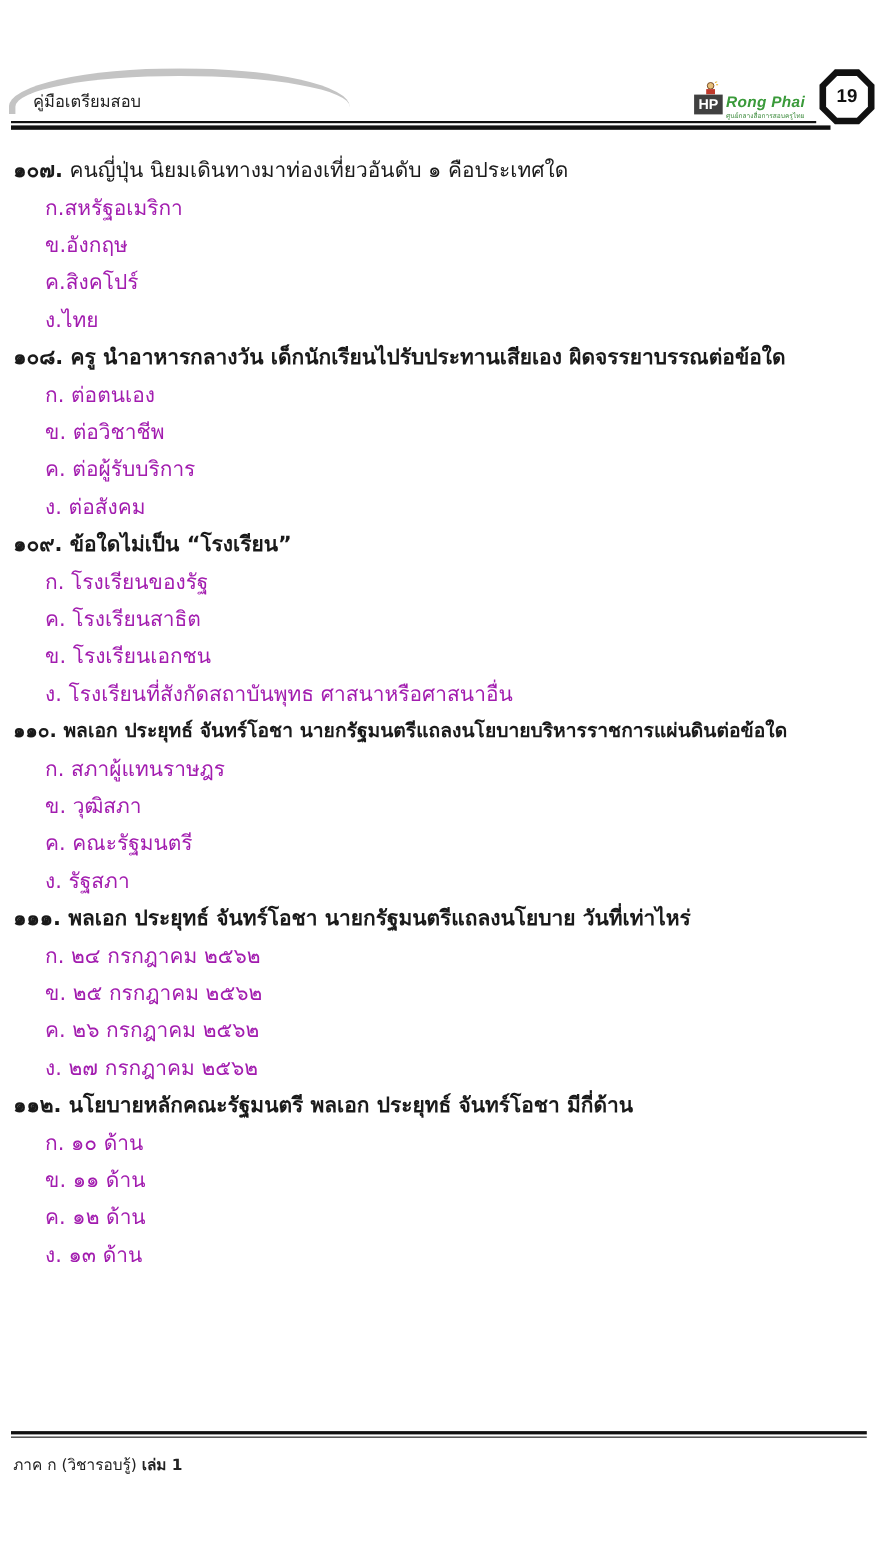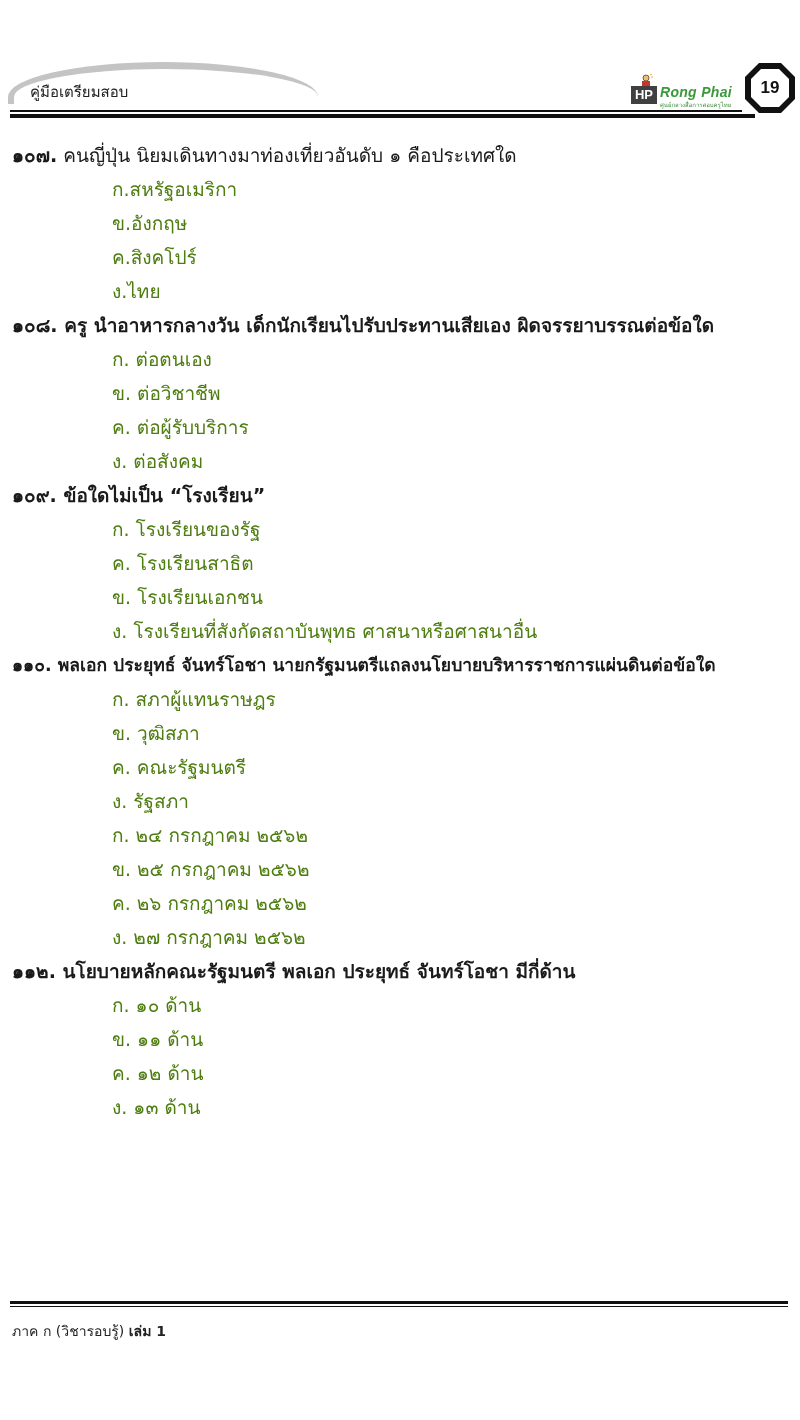--- a/index.html
+++ b/index.html
@@ -29,21 +29,21 @@
   .page-num { position: absolute; left: 744px; top: 62px; width: 52px; height: 52px; line-height: 52px;
               text-align: center; font-size: 17px; font-weight: bold; color: #111;
               font-family: "Liberation Sans", sans-serif; }
 
   
   .content { position: absolute; left: 0; top: 138px; width: 800px; }
   .q { font-size: 19px; line-height: 34px; height: 34px; white-space: nowrap; }
   .q-stem { padding-left: 12px; font-weight: normal; }
   .q-stem.bold { font-weight: bold; }
   .q-num { font-weight: bold; }
-  .q-opt { padding-left: 112px; color: #4d7c0f; }
+  .q-opt { padding-left: 41px; color: #a21caf; }
 
   
   .footer-text { position: absolute; left: 12px; top: 1320px; font-size: 14px; color: #222; text-align: center; }
   .footer-text b { font-weight: bold; }
 </style>
 </head>
 <body>
 
 <div class="header-swoosh"></div>
 <div class="header-title">คู่มือเตรียมสอบ</div>
@@ -98,20 +98,21 @@
 
   <div>
     <div class="q q-stem bold" style="font-size:17.5px;"><span class="q-num">๑๑๐.</span> <span>พลเอก ประยุทธ์ จันทร์โอชา นายกรัฐมนตรีแถลงนโยบายบริหารราชการแผ่นดินต่อข้อใด</span></div>
     <div class="q q-opt">ก. สภาผู้แทนราษฎร</div>
     <div class="q q-opt">ข. วุฒิสภา</div>
     <div class="q q-opt">ค. คณะรัฐมนตรี</div>
     <div class="q q-opt">ง. รัฐสภา</div>
   </div>
 
   <div>
+    <div class="q q-stem bold"><span class="q-num">๑๑๑.</span> <span>พลเอก ประยุทธ์ จันทร์โอชา นายกรัฐมนตรีแถลงนโยบาย วันที่เท่าไหร่</span></div>
     <div class="q q-opt">ก. ๒๔ กรกฎาคม ๒๕๖๒</div>
     <div class="q q-opt">ข. ๒๕ กรกฎาคม ๒๕๖๒</div>
     <div class="q q-opt">ค. ๒๖ กรกฎาคม ๒๕๖๒</div>
     <div class="q q-opt">ง. ๒๗ กรกฎาคม ๒๕๖๒</div>
   </div>
 
   <div>
     <div class="q q-stem bold"><span class="q-num">๑๑๒.</span> <span>นโยบายหลักคณะรัฐมนตรี พลเอก ประยุทธ์ จันทร์โอชา มีกี่ด้าน</span></div>
     <div class="q q-opt">ก. ๑๐ ด้าน</div>
     <div class="q q-opt">ข. ๑๑ ด้าน</div>

